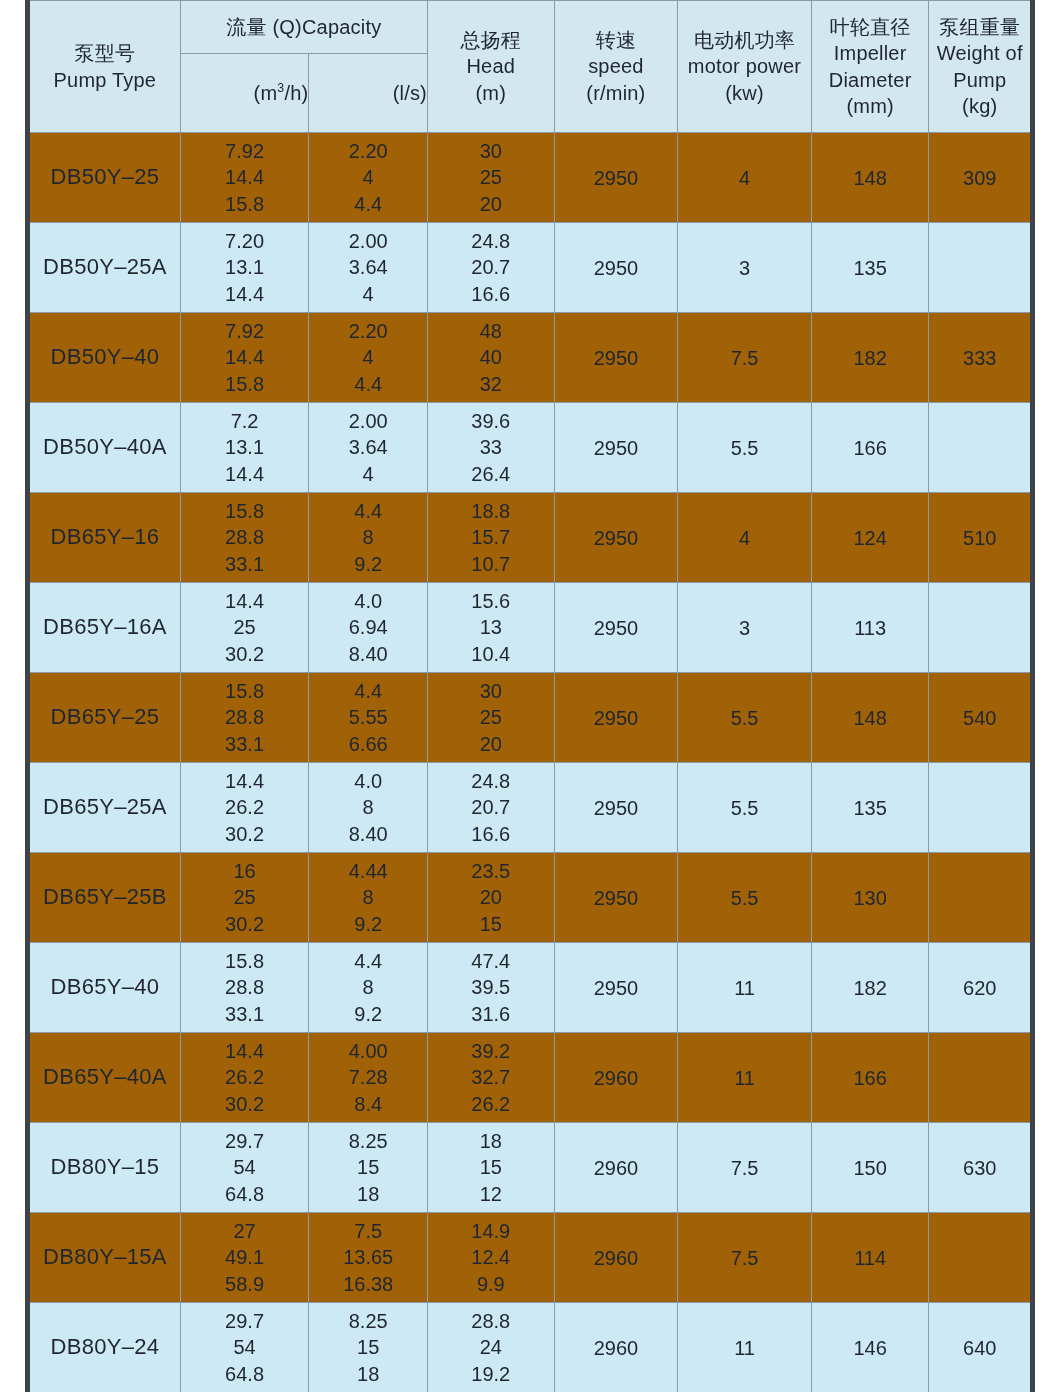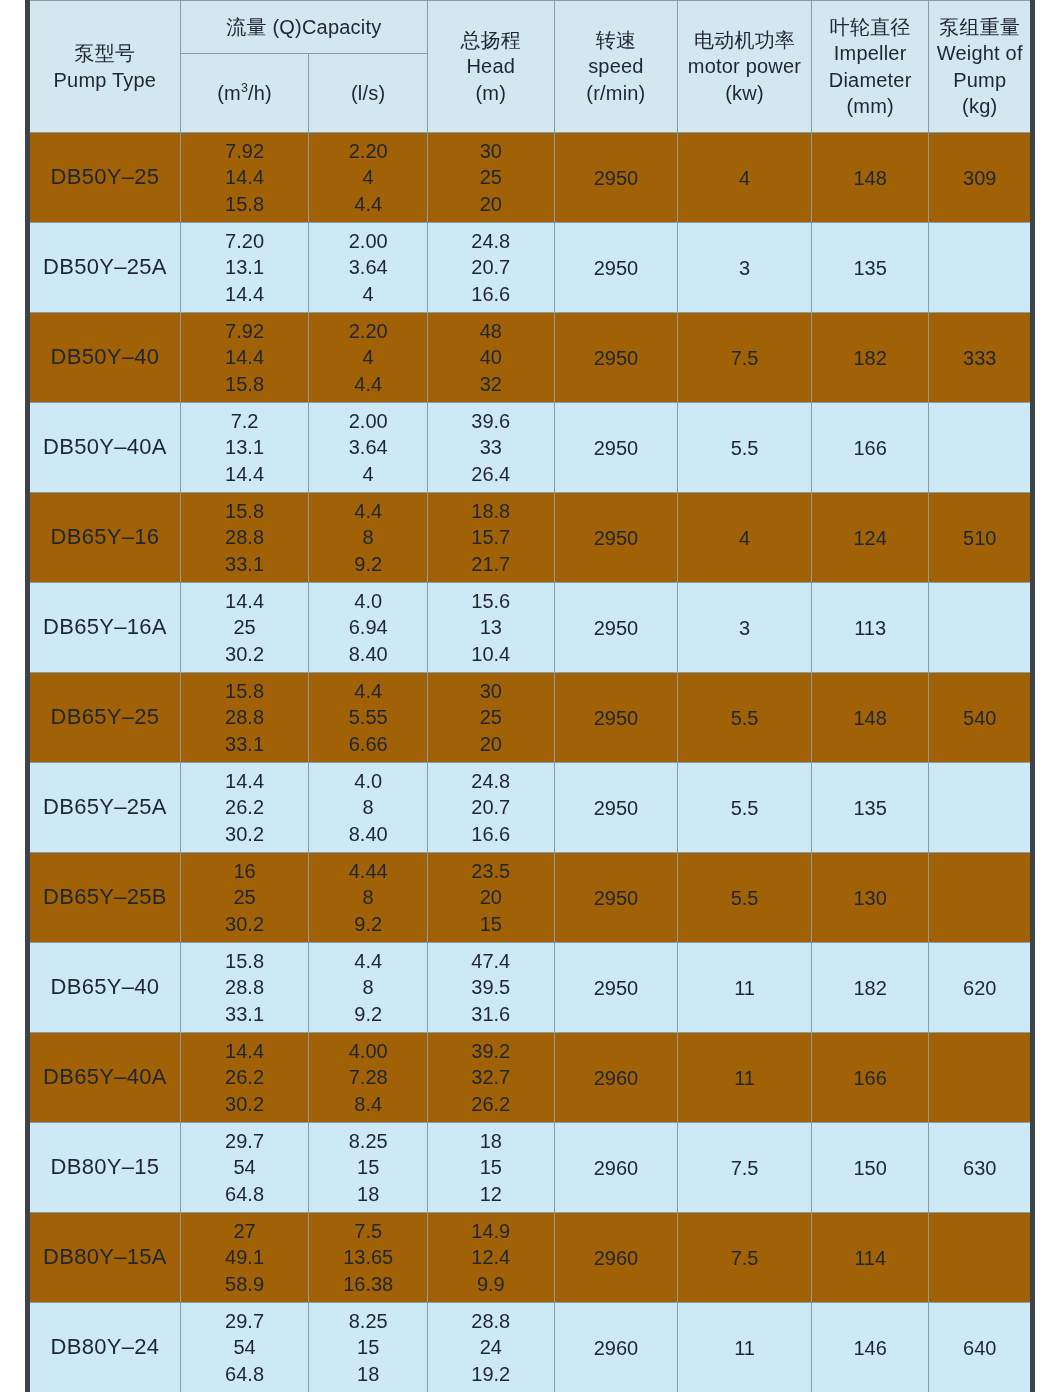--- a/index.html
+++ b/index.html
@@ -48,21 +48,21 @@
   }
 
   thead th {
     background: #d3e7ef;
     font-size: 20px;
     line-height: 1.32;
     letter-spacing: .2px;
   }
   thead th.cap-group { height: 52px; }
   thead th.tall      { height: 130px; }
-  thead th.sub       { height: 78px; }
+  thead th.sub       { height: 78px; text-align: right; }
 
   thead .cn { display: block; }
   thead .en { display: block; }
   thead .unit { display: block; }
 
   tbody td {
     font-size: 20px;
     line-height: 1.30;
     height: 89px;
   }
@@ -229,21 +229,21 @@
             <span>33.1</span>
           </td>
           <td class="triple">
             <span>4.4</span>
             <span>8</span>
             <span>9.2</span>
           </td>
           <td class="triple">
             <span>18.8</span>
             <span>15.7</span>
-            <span>21.7</span>
+            <span>10.7</span>
           </td>
           <td>2950</td>
           <td>4</td>
           <td>124</td>
           <td>510</td>
         </tr>
         <tr class="shade">
           <td class="model">DB65Y–16A</td>
           <td class="triple">
             <span>14.4</span>

